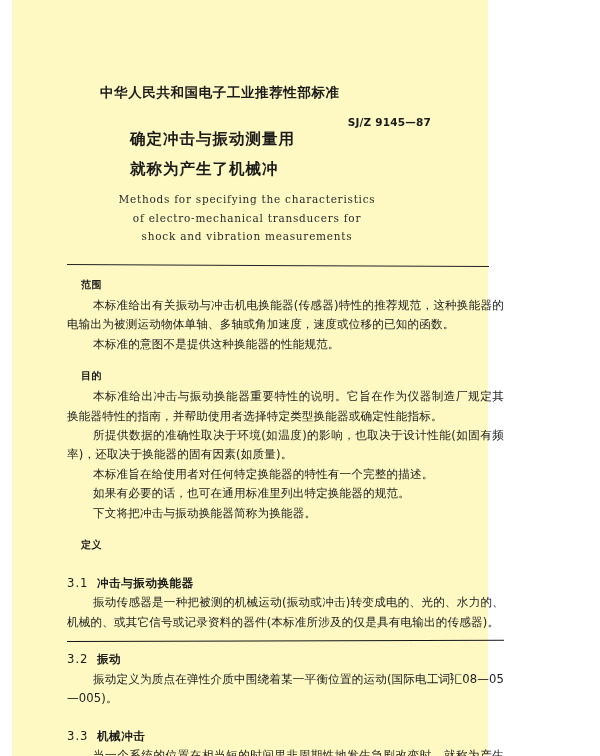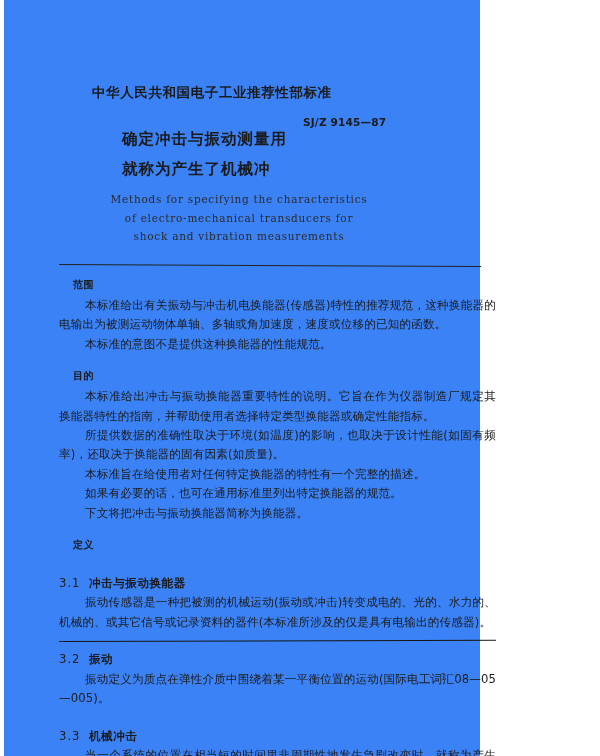--- a/index.html
+++ b/index.html
@@ -13,43 +13,43 @@
     height: 756px;
     overflow: hidden;
     font-family: "DejaVu Sans", sans-serif;
     color: #1b1b1b;
     position: relative;
     -webkit-font-smoothing: none;
   }
 
   .page {
     position: absolute;
-    left: 4px; top: 0;
+    left: 12px; top: 0;
     width: 476px;
     height: 756px;
-    background: #3b82f6;
+    background: #fef9c3;
   }
 
   
   .org-line {
     position: absolute;
     left: 88px;
     top: 86px;
     font-size: 13.5px;
     font-weight: bold;
     letter-spacing: 0.6px;
     line-height: 1;
     white-space: nowrap;
   }
 
   .std-codes {
     position: absolute;
     right: 57px;
     top: 112px;
-    text-align: left;
+    text-align: right;
     width: 120px;
     font-size: 10.5px;
     font-weight: bold;
     letter-spacing: 0.2px;
     line-height: 20px;
   }
   .std-codes div { white-space: nowrap; }
 
   .title-cn {
     position: absolute;

